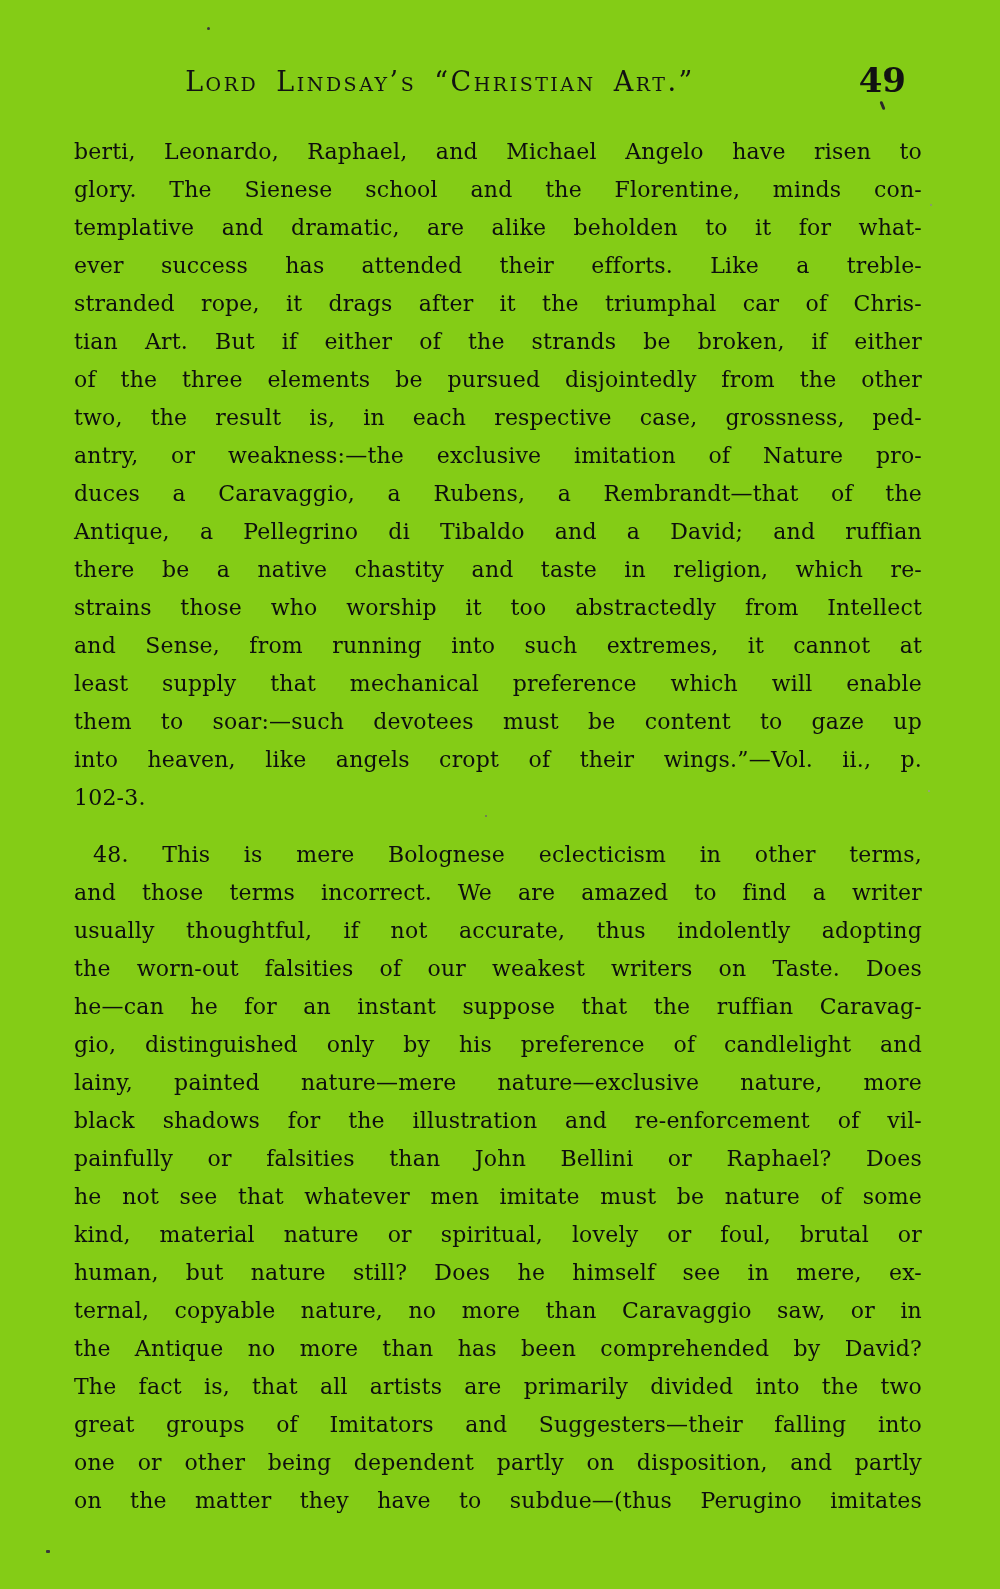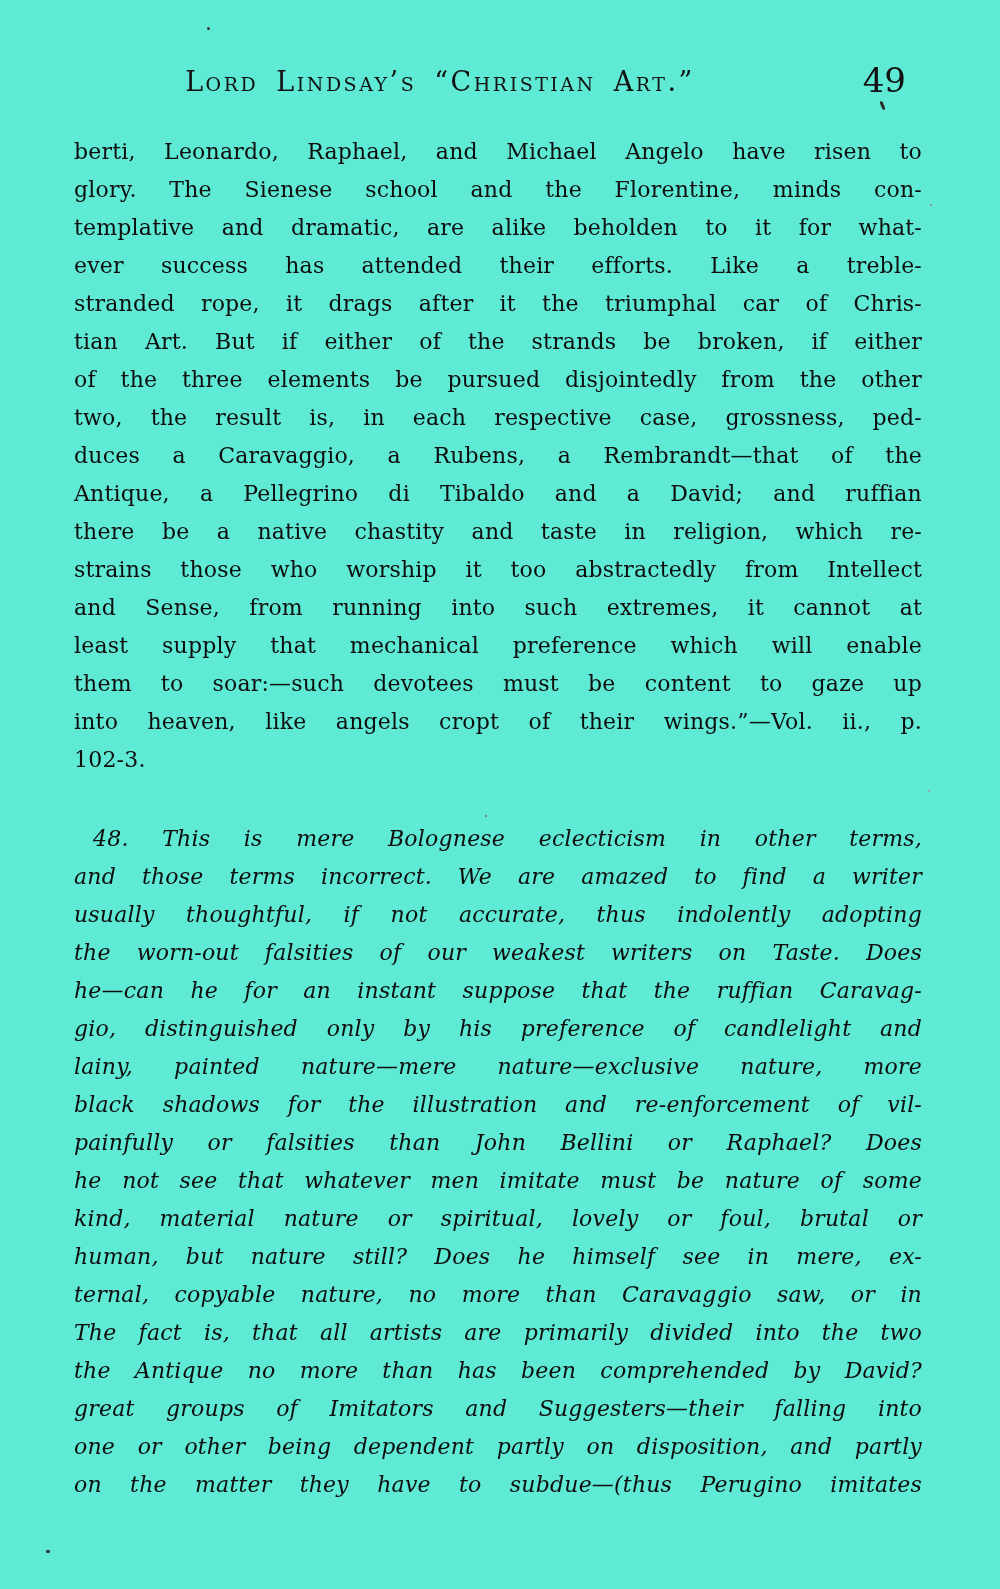--- a/index.html
+++ b/index.html
@@ -1,21 +1,21 @@
 <!DOCTYPE html>
 <html><head>
 <meta charset="utf-8">
 <style>
   * { box-sizing: border-box; }
   html, body { margin: 0; padding: 0; background: #ffffff; }
   .page {
     position: relative;
     width: 1000px;
     height: 1589px;
-    background: #5eead4;
+    background: #84cc16;
     overflow: hidden;
     font-family: "DejaVu Serif", "Liberation Serif", serif;
     color: #101010;
   }
   
   .header { position: absolute; top: 0; left: 0; width: 100%; height: 120px; }
   .running-title {
     position: absolute;
     top: 66px; left: 0; right: 120px;
     text-align: center;
@@ -24,37 +24,38 @@
     letter-spacing: 2.5px;
     word-spacing: 7px;
     color: #121212;
     white-space: nowrap;
   }
   .page-number {
     position: absolute;
     top: 60px; right: 94px;
     font-size: 34px;
     color: #121212;
+    font-weight: bold;
   }
   .tick-mark {
     position: absolute;
     top: 101px; right: 116px;
     width: 3px; height: 9px;
     background: #2a2a2a;
     border-radius: 2px;
     transform: rotate(-22deg);
   }
   
   .body-text {
     position: absolute;
     top: 133px; left: 74px;
     width: 848px;
   }
   .para { width: 100%; }
-  .para-gap { margin-top: 41px; font-style: italic; }
+  .para-gap { margin-top: 19px; }
   .line {
     font-size: 22px;
     line-height: 38px;
     height: 38px;
     white-space: normal;
     text-align: justify;
     text-align-last: justify;
     letter-spacing: 0.2px;
     color: #0e0e0e;
   }
@@ -81,20 +82,21 @@
   <div class="body-text" id="paragraphs">
       <div class="para">
         <div class="line">berti, Leonardo, Raphael, and Michael Angelo have risen to</div>
         <div class="line">glory.  The Sienese school and the Florentine, minds con-</div>
         <div class="line">templative and dramatic, are alike beholden to it for what-</div>
         <div class="line">ever success has attended their efforts.  Like a treble-</div>
         <div class="line">stranded rope, it drags after it the triumphal car of Chris-</div>
         <div class="line">tian Art.  But if either of the strands be broken, if either</div>
         <div class="line">of the three elements be pursued disjointedly from the other</div>
         <div class="line">two, the result is, in each respective case, grossness, ped-</div>
+        <div class="line">antry, or weakness:—the exclusive imitation of Nature pro-</div>
         <div class="line">duces a Caravaggio, a Rubens, a Rembrandt—that of the</div>
         <div class="line">Antique, a Pellegrino di Tibaldo and a David; and ruffian</div>
         <div class="line">there be a native chastity and taste in religion, which re-</div>
         <div class="line">strains those who worship it too abstractedly from Intellect</div>
         <div class="line">and Sense, from running into such extremes, it cannot at</div>
         <div class="line">least supply that mechanical preference which will enable</div>
         <div class="line">them to soar:—such devotees must be content to gaze up</div>
         <div class="line">into heaven, like angels cropt of their wings.”—Vol. ii., p.</div>
         <div class="line line-left">102-3.</div>
       </div>
@@ -105,22 +107,22 @@
         <div class="line">the worn-out falsities of our weakest writers on Taste.  Does</div>
         <div class="line">he—can he for an instant suppose that the ruffian Caravag-</div>
         <div class="line">gio, distinguished only by his preference of candlelight and</div>
         <div class="line">lainy, painted nature—mere nature—exclusive nature, more</div>
         <div class="line">black shadows for the illustration and re-enforcement of vil-</div>
         <div class="line">painfully or falsities than John Bellini or Raphael?  Does</div>
         <div class="line">he not see that whatever men imitate must be nature of some</div>
         <div class="line">kind, material nature or spiritual, lovely or foul, brutal or</div>
         <div class="line">human, but nature still?  Does he himself see in mere, ex-</div>
         <div class="line">ternal, copyable nature, no more than Caravaggio saw, or in</div>
+        <div class="line">the Antique no more than has been comprehended by David?</div>
         <div class="line">The fact is, that all artists are primarily divided into the two</div>
-        <div class="line">the Antique no more than has been comprehended by David?</div>
         <div class="line">great groups of Imitators and Suggesters—their falling into</div>
         <div class="line">one or other being dependent partly on disposition, and partly</div>
         <div class="line">on the matter they have to subdue—(thus Perugino imitates</div>
       </div>
     </div>
 
   <div class="speck s1"></div>
   <div class="speck s2"></div>
   <div class="speck s3"></div>
   <div class="speck s4"></div>

